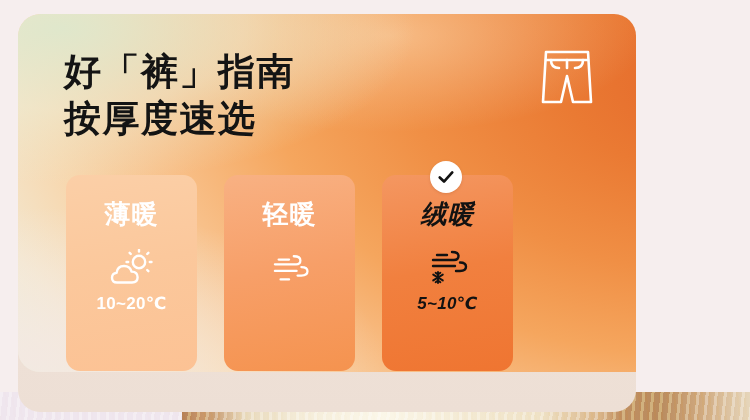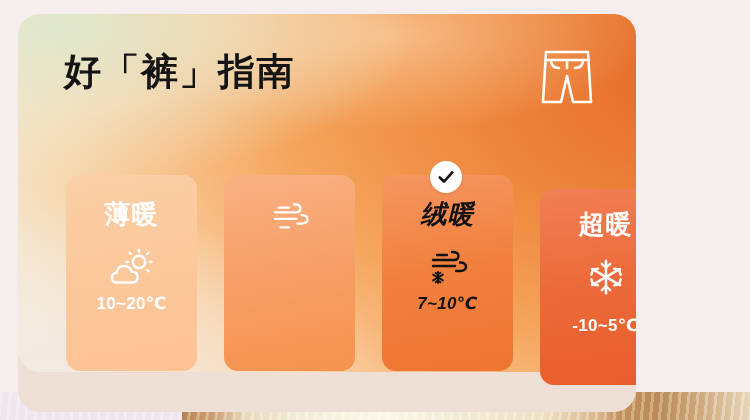--- a/index.html
+++ b/index.html
@@ -183,20 +183,21 @@
 <body>
 
 <div class="photo-strip"></div>
 
 <div class="panel">
 
   <div class="hero"></div>
 
   <div class="heading">
     <div class="heading-line">好「裤」指南</div>
+    <div class="heading-line">按厚度速选</div>
   </div>
 
   <div class="pants-icon">
     <svg viewBox="0 0 62 58" width="62" height="58" fill="none" stroke="#ffffff" stroke-width="2.6" stroke-linecap="round" stroke-linejoin="round">
       <path d="M10 4 L52 4 L55 54 L37 54 L31 28 L25 54 L7 54 Z"></path>
       <path d="M10 12 L52 12"></path>
       <path d="M31 12 L31 20"></path>
       <path d="M15 12 Q15 20 23 20"></path>
       <path d="M47 12 Q47 20 39 20"></path>
     </svg>
@@ -215,20 +216,21 @@
           <path d="M38.2 21 L39.4 22.2"></path>
           <path d="M21.8 5 L20.6 3.8"></path>
           <path d="M19.2 13 L17.5 13"></path>
           <path d="M8 33.5 Q3 33.5 3 28.8 Q3 24.4 7.6 23.9 Q8.4 17 15 17 Q21.2 17 22.6 22.6 Q28.6 22.8 28.6 28.2 Q28.6 33.5 23 33.5 Z"></path>
         </svg>
       </div>
       <div class="card-temp">10~20℃</div>
     </div>
 
     <div class="card card-2">
+      <div class="card-label">轻暖</div>
       <div class="card-icon">
         <svg viewBox="0 0 46 36" width="46" height="34" fill="none" stroke="#ffffff" stroke-width="2.4" stroke-linecap="round" stroke-linejoin="round">
           <path d="M11 8 L22 8"></path>
           <path d="M27 4.5 Q34 4.5 34 9 Q34 13 29.5 13 L7 13"></path>
           <path d="M7 20 L30 20"></path>
           <path d="M35 16 Q41.5 16 41.5 20.5 Q41.5 25 35 25 L31 25"></path>
           <path d="M13 29 L22 29"></path>
         </svg>
       </div>
     </div>
@@ -243,40 +245,23 @@
           <path d="M35 12.5 Q41 12.5 41 16.8 Q41 21 35 21 L31 21"></path>
           <g stroke-width="1.9">
             <path d="M13 22 L13 33"></path>
             <path d="M8.2 24.6 L17.8 30.4"></path>
             <path d="M17.8 24.6 L8.2 30.4"></path>
             <path d="M10.6 22.8 L13 24.6 L15.4 22.8"></path>
             <path d="M10.6 32.2 L13 30.4 L15.4 32.2"></path>
           </g>
         </svg>
       </div>
-      <div class="card-temp">7~10℃</div>
-    </div>
-
-    <div class="card card-4">
-      <div class="card-label">超暖</div>
-      <div class="card-icon">
-        <svg viewBox="0 0 40 40" width="40" height="38" fill="none" stroke="#ffffff" stroke-width="2.6" stroke-linecap="round" stroke-linejoin="round">
-          <path d="M20 3 L20 37"></path>
-          <path d="M5.3 11.5 L34.7 28.5"></path>
-          <path d="M34.7 11.5 L5.3 28.5"></path>
-          <path d="M15.6 6.2 L20 10.2 L24.4 6.2"></path>
-          <path d="M15.6 33.8 L20 29.8 L24.4 33.8"></path>
-          <path d="M4.6 17.5 L6.2 12.2 L11.6 11.2"></path>
-          <path d="M35.4 22.5 L33.8 27.8 L28.4 28.8"></path>
-          <path d="M11.6 28.8 L6.2 27.8 L4.6 22.5"></path>
-          <path d="M28.4 11.2 L33.8 12.2 L35.4 17.5"></path>
-        </svg>
-      </div>
-      <div class="card-temp">-10~5℃</div>
-    </div>
+      <div class="card-temp">5~10℃</div>
+    </div>
+
 
     <div class="check-badge">
       <svg viewBox="0 0 24 24" width="20" height="20" fill="none" stroke="#121212" stroke-width="3.2" stroke-linecap="round" stroke-linejoin="round">
         <path d="M4.5 12.6 L9.6 17.5 L19.5 6.5"></path>
       </svg>
     </div>
 
   </div>
 </div>
 

